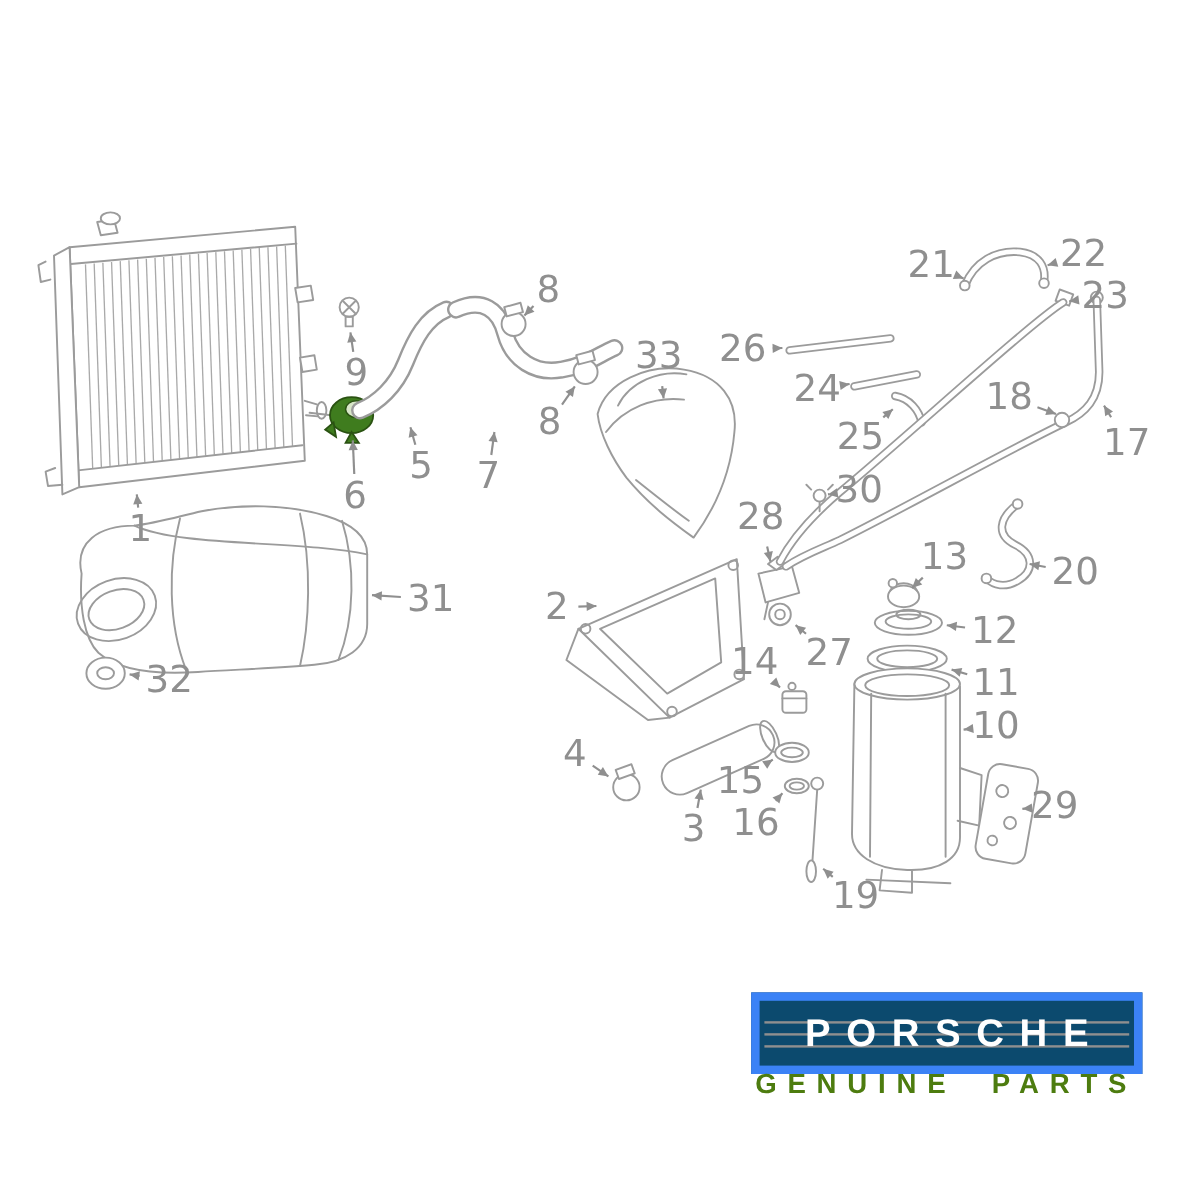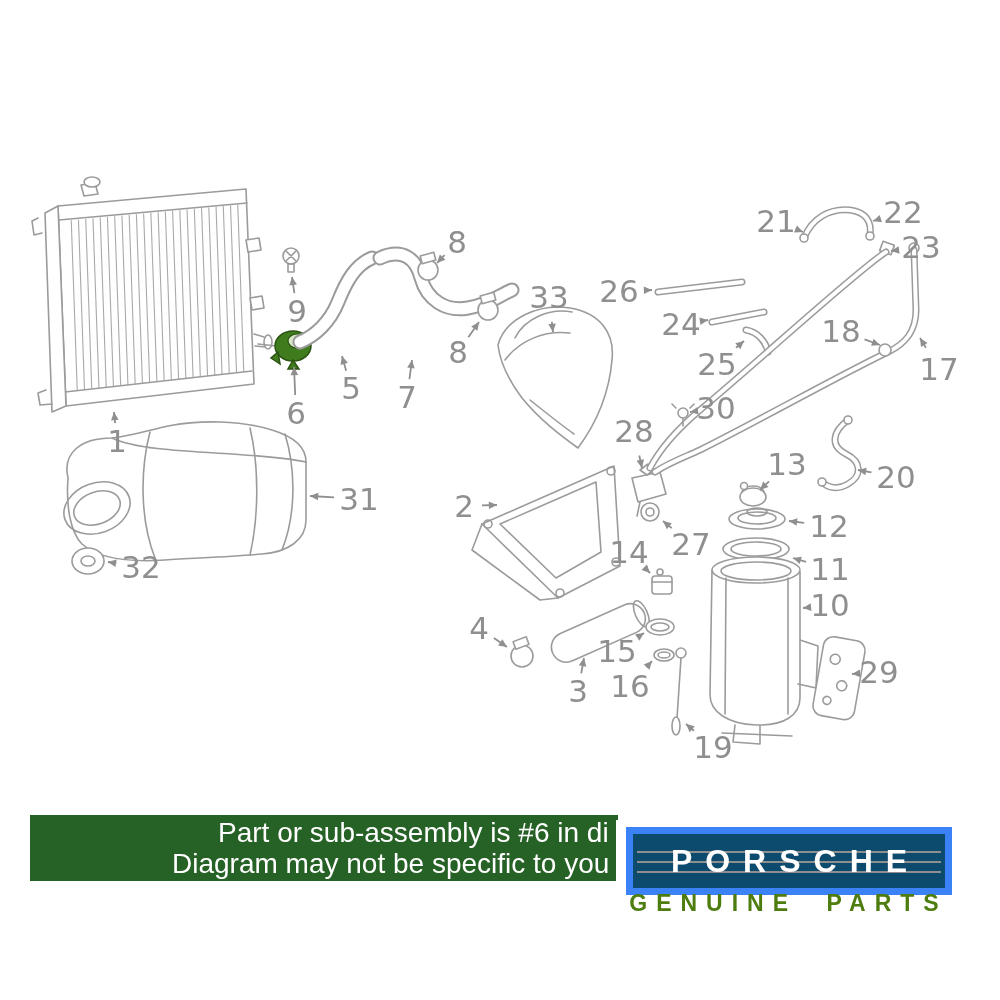--- a/index.html
+++ b/index.html
@@ -451,24 +451,20 @@
         <polygon points="108,562 116.62560507366575,559.4311603566684 115.47749256380695,567.0087029217365" class="leader-arrow"></polygon>
         <text x="141" y="567" class="callout-num">32</text>
       </g>
       <g>
         <line x1="551.8386647790182" y1="321.8383168164101" x2="553" y2="332" class="leader"></line>
         <polygon points="553,332 548.2681090158287,324.344334926741 555.8825704910158,323.4741107581482" class="leader-arrow"></polygon>
         <text x="549" y="297" class="callout-num">33</text>
       </g>
     </svg>
 
-  <div class="banner">
-    <div class="banner-line l1">Part or sub-assembly is #6 in di</div>
-    <div class="banner-line l2">Diagram may not be specific to you</div>
-  </div>
 
   <div class="logo-panel">
     <div class="logo-box">
       <div class="logo-stripe s1"></div>
       <div class="logo-stripe s2"></div>
       <div class="logo-stripe s3"></div>
       <div class="logo-brand">PORSCHE</div>
     </div>
     <div class="logo-sub">GENUINE PARTS</div>
   </div>

